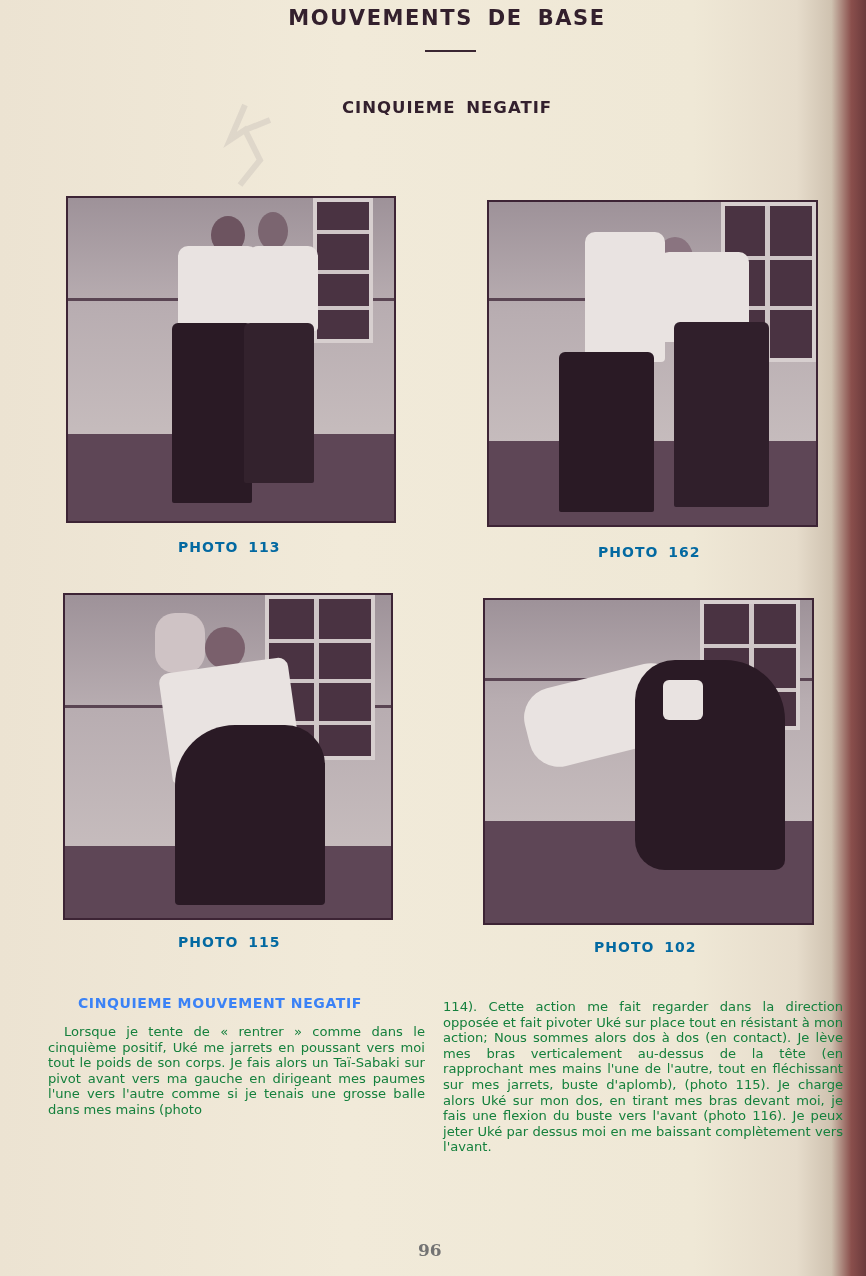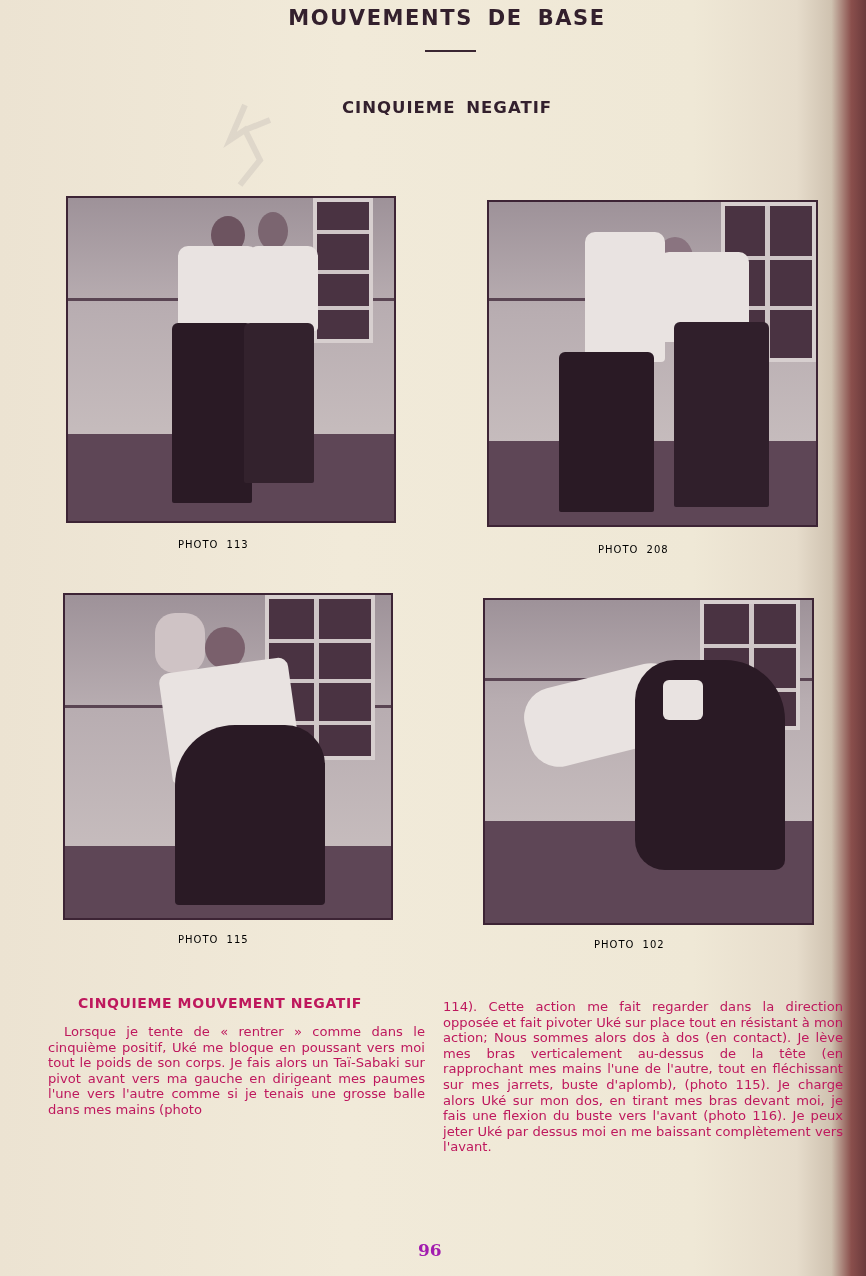--- a/index.html
+++ b/index.html
@@ -28,33 +28,33 @@
   .photo .wall { position:absolute; left:0; right:0; top:0; background:linear-gradient(180deg,#9e9299 0%,#b8adb1 45%,#c6bcbd 100%); }
   .photo .rail { position:absolute; left:0; right:0; height:3px; background:#5a4553; }
   .photo .floor { position:absolute; left:0; right:0; bottom:0; background:#5e4656; }
   .photo .window { position:absolute; background:#4a3342; border:4px solid #d7cfcf; box-sizing:border-box; }
   .photo .window .pane-h { position:absolute; left:0; right:0; height:4px; background:#cfc6c7; }
   .photo .window .pane-v { position:absolute; top:0; bottom:0; width:5px; background:#cfc6c7; }
   .gi { background:#e9e3e1; position:absolute; border-radius:10px 10px 4px 4px; }
   .hakama { background:#2a1a25; position:absolute; border-radius:6px 6px 2px 2px; }
   .head { background:#6d5460; position:absolute; border-radius:50%; }
   .caption {
-    position:absolute; font-weight:normal; font-size:10px; letter-spacing:1px; word-spacing:4px; color:#000000;
+    position:absolute; font-weight:bold; font-size:14px; letter-spacing:1px; word-spacing:4px; color:#0369a1;
   }
   .col {
     position:absolute; font-family:"DejaVu Sans", sans-serif; font-size:13.1px; line-height:15.6px;
-    color:#be185d; text-align:justify;
+    color:#15803d; text-align:justify;
   }
   .col p { margin:0; text-indent:16px; }
   .col p.cont { text-indent:0; }
   .body-heading {
-    position:absolute; left:78px; top:995px; font-weight:bold; font-size:14px; letter-spacing:0.6px; color:#be185d;
+    position:absolute; left:78px; top:995px; font-weight:bold; font-size:14px; letter-spacing:0.6px; color:#3b82f6;
   }
   .page-number {
-    position:absolute; left:418px; top:1240px; font-family:"DejaVu Serif", serif; font-weight:bold; font-size:17px; color:#a21caf;
+    position:absolute; left:418px; top:1240px; font-family:"DejaVu Serif", serif; font-weight:bold; font-size:17px; color:#737373;
   }
   .ghost {
     position:absolute; left:210px; top:100px; width:70px; height:90px; opacity:0.12;
   }
 </style>
 </head>
 <body>
 
 <div class="page-title">MOUVEMENTS DE BASE</div>
 <div class="title-rule"></div>
@@ -91,21 +91,21 @@
       <div class="pane-h" style="top:100px;"></div>
       <div class="pane-v" style="left:40px;"></div>
   </div>
   <div class="head" style="left:120px;top:45px;width:34px;height:40px;background:#8a7480;"></div>
   <div class="head" style="left:168px;top:35px;width:36px;height:42px;background:#8a7480;"></div>
   <div class="gi" style="left:96px;top:30px;width:80px;height:130px;"></div>
   <div class="gi" style="left:170px;top:50px;width:90px;height:90px;"></div>
   <div class="hakama" style="left:70px;top:150px;width:95px;height:160px;"></div>
   <div class="hakama" style="left:185px;top:120px;width:95px;height:185px;background:#301f2b;"></div>
 </div>
-<div class="caption" style="left:598px;top:544px;">PHOTO 208</div>
+<div class="caption" style="left:598px;top:544px;">PHOTO 162</div>
 
 <div class="photo" style="left:63px;top:593px;width:330px;height:327px;">
   <div class="wall" style="height:255px;"></div>
   <div class="rail" style="top:110px;"></div>
   <div class="floor" style="height:72px;"></div>
   <div class="window" style="left:200px;top:0;width:110px;height:165px;">
     <div class="pane-h" style="top:40px;"></div>
       <div class="pane-h" style="top:80px;"></div>
       <div class="pane-h" style="top:122px;"></div>
       <div class="pane-v" style="left:45px;"></div>
@@ -128,20 +128,20 @@
   </div>
   <div class="gi" style="left:40px;top:75px;width:160px;height:80px;transform:rotate(-14deg);border-radius:30px;"></div>
   <div class="hakama" style="left:150px;top:60px;width:150px;height:210px;border-radius:40px 60px 10px 30px;"></div>
   <div class="gi" style="left:178px;top:80px;width:40px;height:40px;border-radius:6px;"></div>
 </div>
 <div class="caption" style="left:594px;top:939px;">PHOTO 102</div>
 
 <div class="body-heading">CINQUIEME MOUVEMENT NEGATIF</div>
 
 <div class="col" style="left:48px;top:1024px;width:377px;">
-  <p>Lorsque je tente de « rentrer » comme dans le cinquième positif, Uké me bloque en poussant vers moi tout le poids de son corps. Je fais alors un Taï-Sabaki sur pivot avant vers ma gauche en dirigeant mes paumes l'une vers l'autre comme si je tenais une grosse balle dans mes mains (photo</p>
+  <p>Lorsque je tente de « rentrer » comme dans le cinquième positif, Uké me jarrets en poussant vers moi tout le poids de son corps. Je fais alors un Taï-Sabaki sur pivot avant vers ma gauche en dirigeant mes paumes l'une vers l'autre comme si je tenais une grosse balle dans mes mains (photo</p>
 </div>
 
 <div class="col" style="left:443px;top:999px;width:400px;">
   <p class="cont">114). Cette action me fait regarder dans la direction opposée et fait pivoter Uké sur place tout en résistant à mon action; Nous sommes alors dos à dos (en contact). Je lève mes bras verticalement au-dessus de la tête (en rapprochant mes mains l'une de l'autre, tout en fléchissant sur mes jarrets, buste d'aplomb), (photo 115). Je charge alors Uké sur mon dos, en tirant mes bras devant moi, je fais une flexion du buste vers l'avant (photo 116). Je peux jeter Uké par dessus moi en me baissant complètement vers l'avant.</p>
 </div>
 
 <div class="page-number">96</div>
 
 </body></html>

